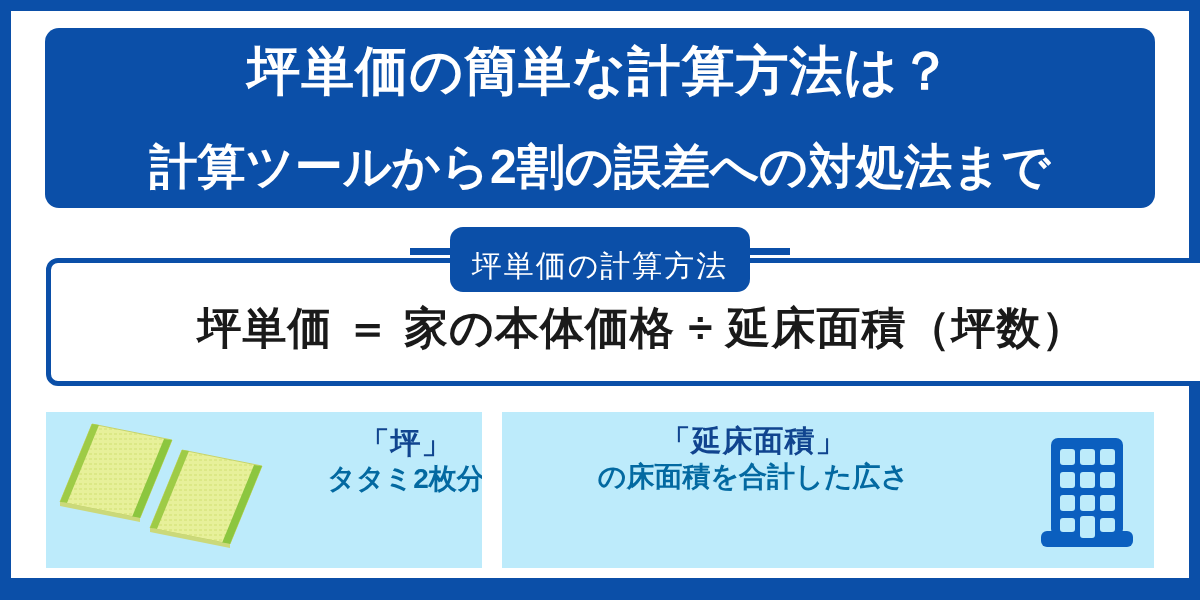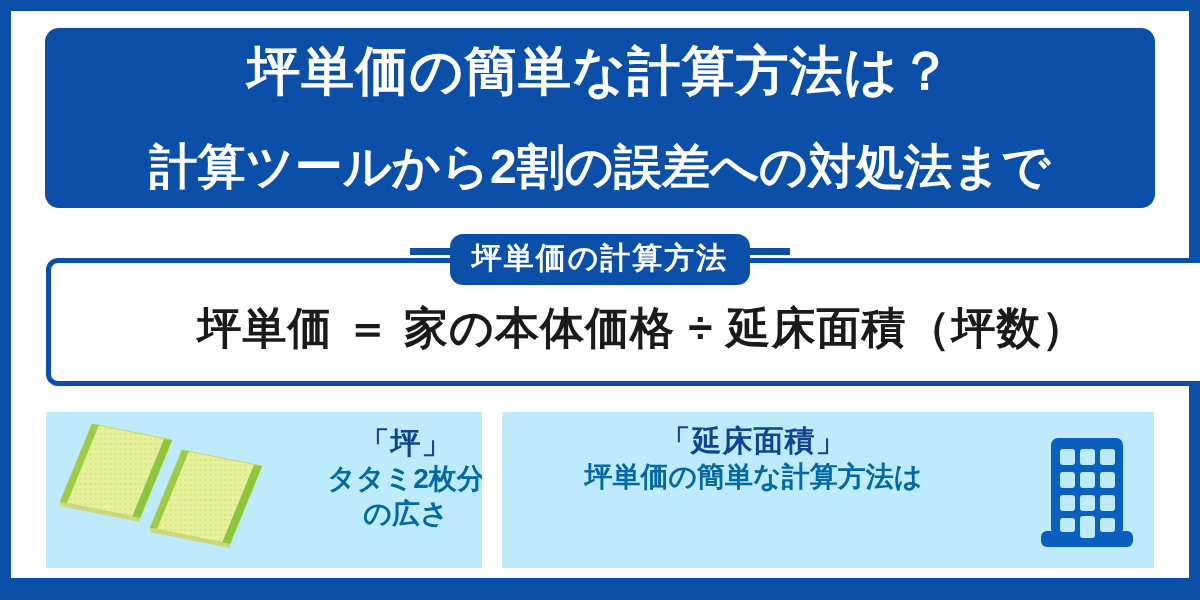--- a/index.html
+++ b/index.html
@@ -89,23 +89,23 @@
     pointer-events:none;
   }
   .badge-stub{
     width:40px; height:7px;
     background:#0B4FA8;
   }
   .badge{
     background:#0B4FA8;
     color:#ffffff;
     font-size:30px;
-    font-weight:bold;
+    font-weight:normal;
     letter-spacing:2px;
-    padding:7px 22px 9px 22px;
+    padding:22px 22px 9px 22px;
     border-radius:13px;
     white-space:nowrap;
     line-height:1.15;
     pointer-events:auto;
     margin-top:17px;
   }
 
   
   .cards{
     position:absolute;
@@ -215,29 +215,28 @@
           <polygon points="6,84 38,6 118,22 86,100" fill="url(#weave)" stroke="#C7D46B" stroke-width="1"></polygon>
           <polygon points="6,84 38,6 45,7 13,85" fill="#9ECB46"></polygon>
           <polygon points="110,21 118,22 86,100 78,99" fill="#8CC63F"></polygon>
           <polygon points="6,84 13,85 86,100 86,104 6,88" fill="#CBD97A"></polygon>
         </g>
       </svg>
 
       <div class="card-text">
         <div class="card-heading">「坪」</div>
         <div class="card-body">タタミ2枚分</div>
-        <div class="card-body">の広さ</div>
       </div>
     </div>
 
     <div class="card card-right">
 
       <div class="card-text">
         <div class="card-heading">「延床面積」</div>
-        <div class="card-body">坪単価の簡単な計算方法は</div>
+        <div class="card-body">の床面積を合計した広さ</div>
       </div>
 
       <svg class="building-icon" viewBox="0 0 98 118">
 
         <rect x="13" y="6" width="72" height="98" rx="7" fill="#0B5FBF"></rect>
 
         <rect x="3" y="99" width="92" height="16" rx="6" fill="#0B5FBF"></rect>
 
         <rect x="22" y="17" width="15" height="16" rx="3" fill="#BDEBFB"></rect>
         <rect x="42" y="17" width="15" height="16" rx="3" fill="#BDEBFB"></rect>

